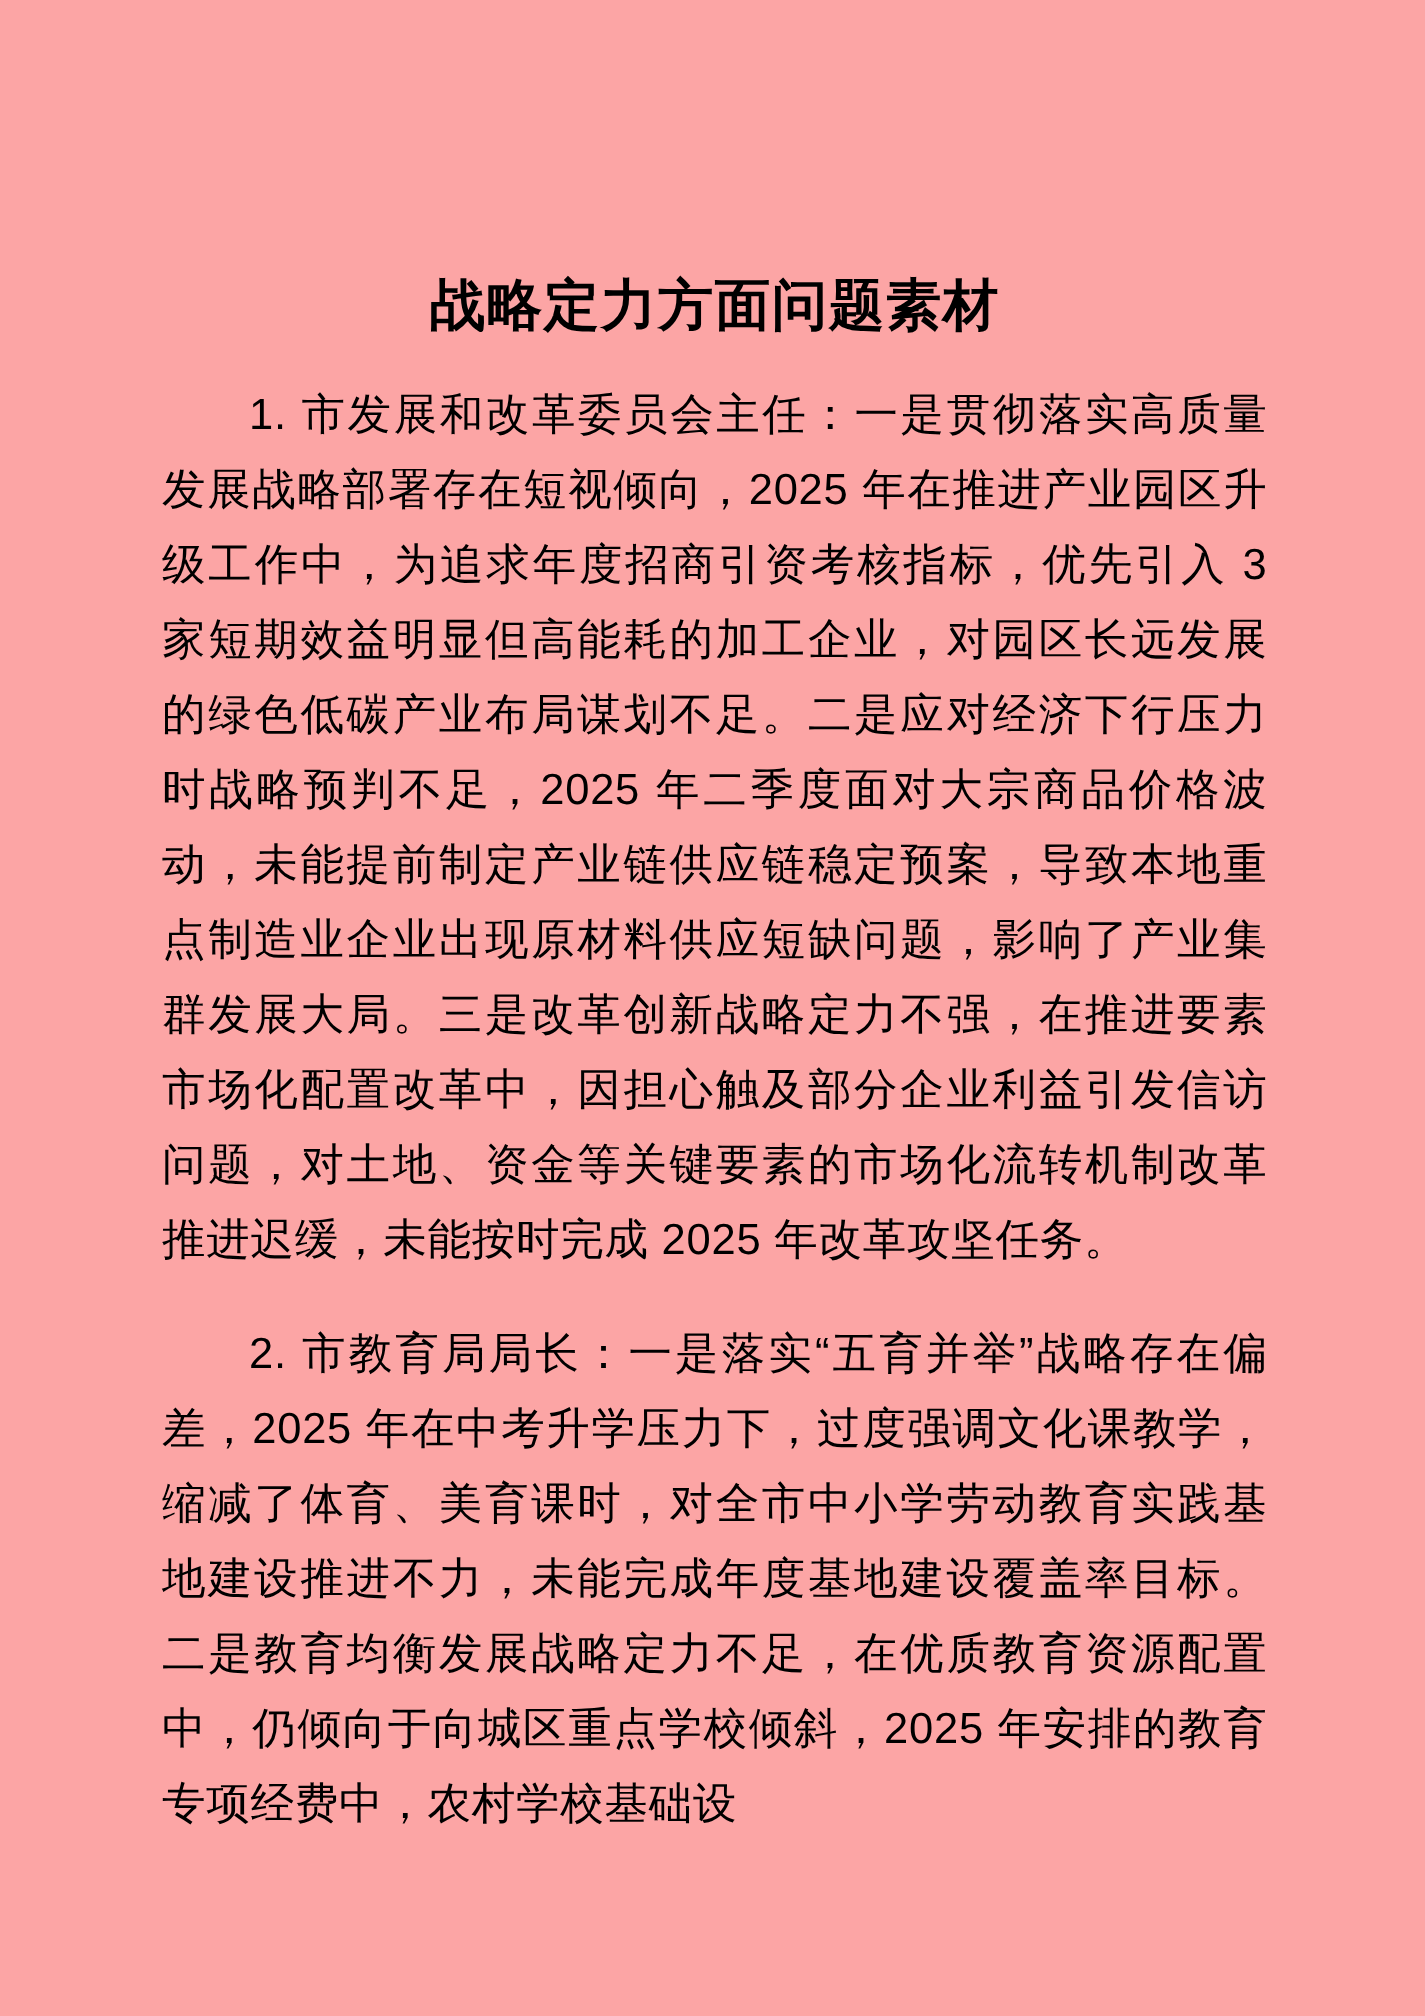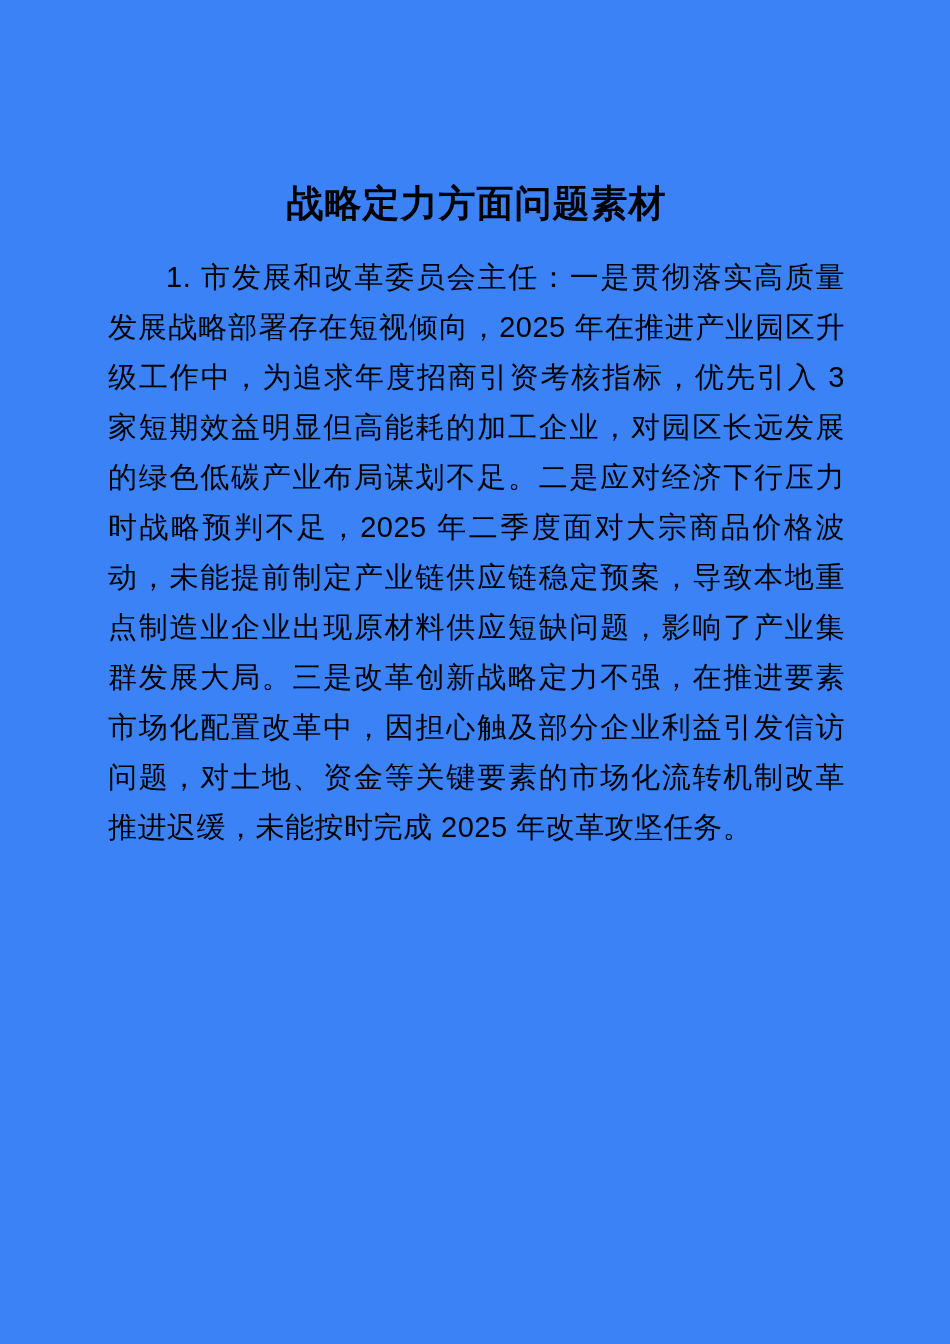--- a/index.html
+++ b/index.html
@@ -5,21 +5,21 @@
   html, body {
     margin: 0;
     padding: 0;
     background: #ffffff;
   }
   .page {
     position: relative;
     width: 950px;
     height: 1344px;
     margin: 0 auto;
-    background: #3b82f6;
+    background: #fca5a5;
     box-sizing: border-box;
     padding: 178px 105px 0 108px;
     color: #000000;
     font-family: "Liberation Sans", "DejaVu Sans", sans-serif;
     overflow: hidden;
   }
   .doc-title {
     margin: 0 0 22px 0;
     font-size: 37px;
     font-weight: 700;
@@ -41,13 +41,14 @@
   }
 </style>
 </head>
 <body>
 
 <div class="page">
   <h1 class="doc-title">战略定力方面问题素材</h1>
 
   <p class="doc-para">1. 市发展和改革委员会主任：一是贯彻落实高质量发展战略部署存在短视倾向，2025 年在推进产业园区升级工作中，为追求年度招商引资考核指标，优先引入 3 家短期效益明显但高能耗的加工企业，对园区长远发展的绿色低碳产业布局谋划不足。二是应对经济下行压力时战略预判不足，2025 年二季度面对大宗商品价格波动，未能提前制定产业链供应链稳定预案，导致本地重点制造业企业出现原材料供应短缺问题，影响了产业集群发展大局。三是改革创新战略定力不强，在推进要素市场化配置改革中，因担心触及部分企业利益引发信访问题，对土地、资金等关键要素的市场化流转机制改革推进迟缓，未能按时完成 2025 年改革攻坚任务。</p>
 
+  <p class="doc-para">2. 市教育局局长：一是落实“五育并举”战略存在偏差，2025 年在中考升学压力下，过度强调文化课教学，缩减了体育、美育课时，对全市中小学劳动教育实践基地建设推进不力，未能完成年度基地建设覆盖率目标。二是教育均衡发展战略定力不足，在优质教育资源配置中，仍倾向于向城区重点学校倾斜，2025 年安排的教育专项经费中，农村学校基础设</p>
 </div>
 
 </body></html>

